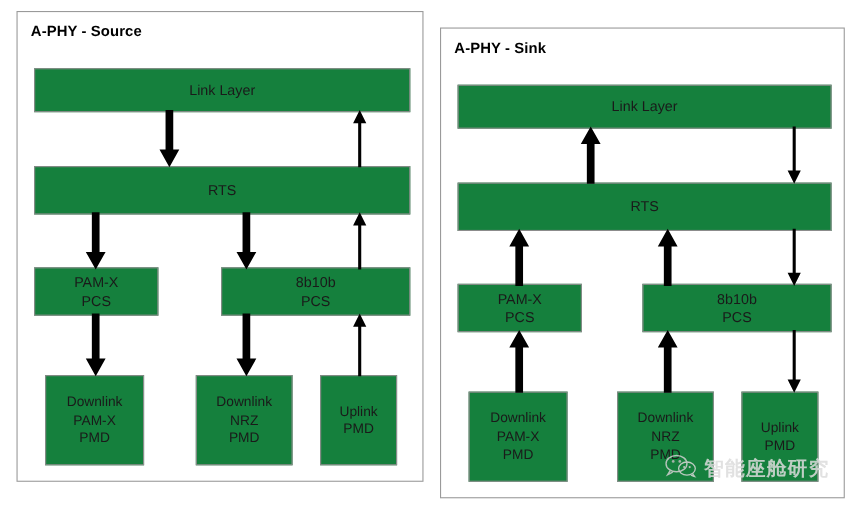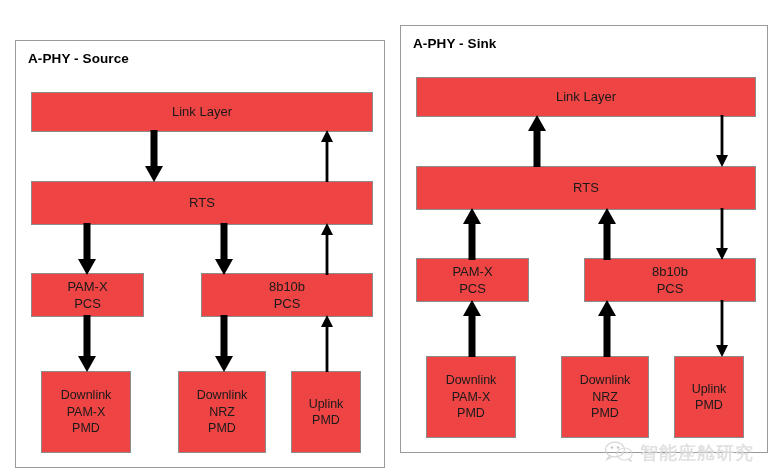--- a/index.html
+++ b/index.html
@@ -10,33 +10,33 @@
   }
   .stage{position:absolute;left:0;top:0;width:782px;height:468px;}
 
   
   .panel{
     position:absolute;
     border:1.5px solid #9a9a9a;
     background:#ffffff;
     box-sizing:border-box;
   }
-  #panel-source{left:15px;top:40px;width:370px;height:428px;}
+  #panel-source{left:15px;top:10px;width:370px;height:428px;}
   #panel-sink{left:400px;top:25px;width:368px;height:428px;padding-left:18px;}
 
   .panel-title{
     position:absolute;left:12px;top:10px;
     font-size:13.5px;font-weight:bold;letter-spacing:.1px;
     color:#000;white-space:nowrap;
   }
 
   
   .box{
     position:absolute;box-sizing:border-box;
-    border:1px solid #8c8c8c;background:#ef4444;
+    border:1px solid #8c8c8c;background:#15803d;
     display:flex;flex-direction:column;
     align-items:center;justify-content:center;
     font-size:13px;line-height:1.32;color:#1a1a1a;
     text-align:center;
   }
   .box.small{font-size:12.5px;}
   .box span{display:block;white-space:nowrap;}
 
   
   .arrow{position:absolute;}
@@ -214,21 +214,21 @@
       </svg>
     </div>
 
     <div class="arrow" style="left:313px;top:274px;">
       <svg width="16" height="58" viewBox="0 0 16 58">
         <path d="M6.6,0 L9.4,0 L9.4,45 L14,45 L8,57 L2,45 L6.6,45 Z" fill="#000"></path>
       </svg>
     </div>
   </div>
 
-  <div id="watermark" style="position:absolute;left:604px;top:440px;display:flex;align-items:center;gap:6px;opacity:.85;">
+  <div id="watermark" style="position:absolute;left:604px;top:412px;display:flex;align-items:center;gap:6px;opacity:.85;">
     <span style="display:block;">
       <svg width="30" height="22" viewBox="0 0 30 22">
         <ellipse cx="11" cy="9.5" rx="9.5" ry="7.4" fill="none" stroke="#cfcfcf" stroke-width="1.3"></ellipse>
         <path d="M5.5,15.5 L3,19.5 L7.6,17.2" fill="none" stroke="#cfcfcf" stroke-width="1.3"></path>
         <circle cx="8" cy="7.5" r="1.25" fill="#bdbdbd"></circle>
         <circle cx="14" cy="7.5" r="1.25" fill="#bdbdbd"></circle>
         <ellipse cx="20.5" cy="14" rx="7.6" ry="6" fill="none" stroke="#d8d8d8" stroke-width="1.2"></ellipse>
         <path d="M25.5,18.6 L27.6,21.4 L24.2,19.9" fill="none" stroke="#d8d8d8" stroke-width="1.2"></path>
         <circle cx="18" cy="12.6" r="1" fill="#cccccc"></circle>
         <circle cx="23" cy="12.6" r="1" fill="#cccccc"></circle>

